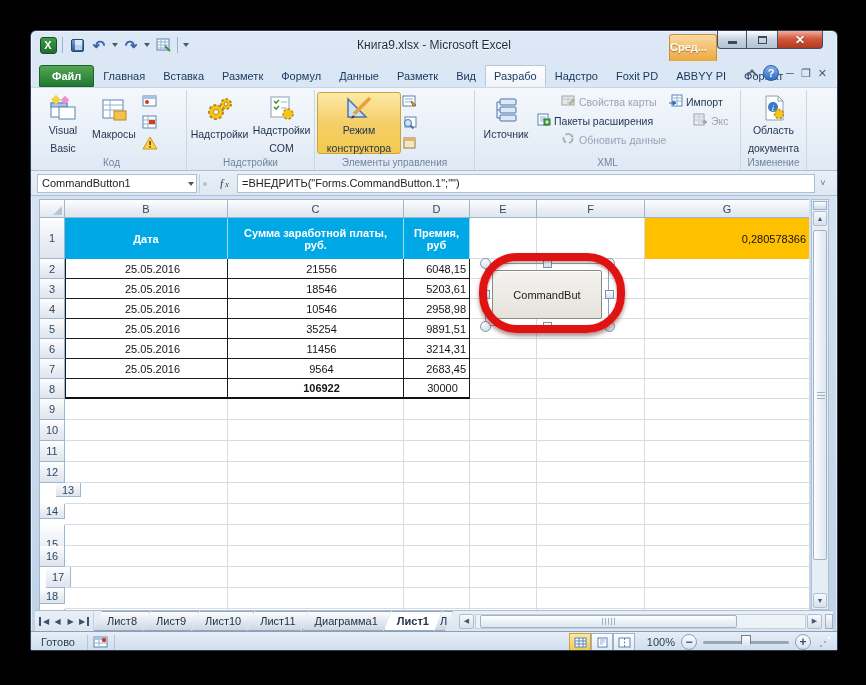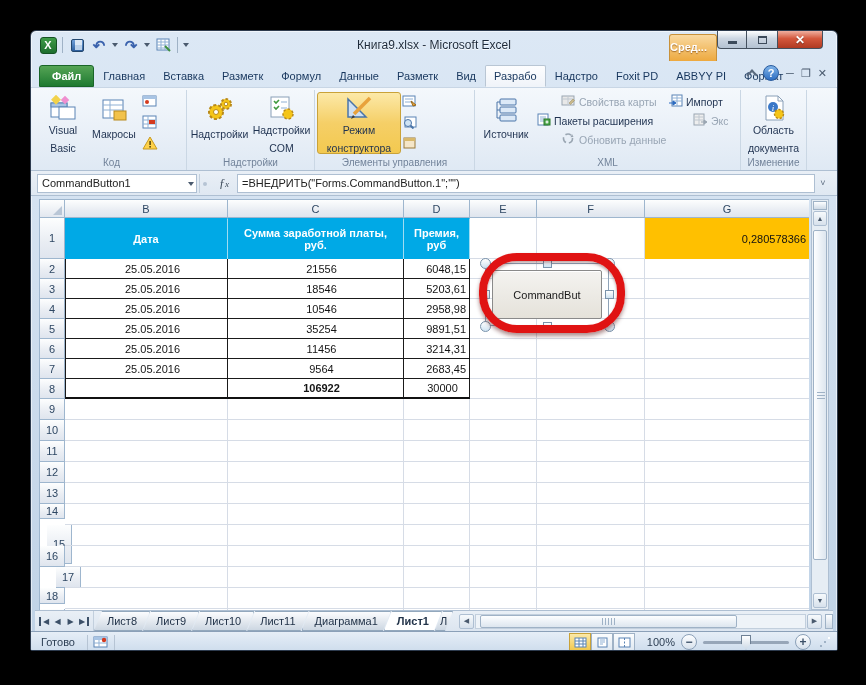--- a/index.html
+++ b/index.html
@@ -429,25 +429,25 @@
           <div class="hdr" style="left: 0px; top: 79px; width: 25px; height: 20px;">3</div>
           <div class="hdr" style="left: 0px; top: 99px; width: 25px; height: 20px;">4</div>
           <div class="hdr" style="left: 0px; top: 119px; width: 25px; height: 20px;">5</div>
           <div class="hdr" style="left: 0px; top: 139px; width: 25px; height: 20px;">6</div>
           <div class="hdr" style="left: 0px; top: 159px; width: 25px; height: 20px;">7</div>
           <div class="hdr" style="left: 0px; top: 179px; width: 25px; height: 20px;">8</div>
           <div class="hdr" style="left: 0px; top: 199px; width: 25px; height: 21px;">9</div>
           <div class="hdr" style="left: 0px; top: 220px; width: 25px; height: 21px;">10</div>
           <div class="hdr" style="left: 0px; top: 241px; width: 25px; height: 21px;">11</div>
           <div class="hdr" style="left: 0px; top: 262px; width: 25px; height: 21px;">12</div>
-          <div class="hdr" style="left: 0px; top: 283px; width: 25px; height: 21px;">13</div>
+          <div class="hdr" style="left: 16px; top: 283px; width: 25px; height: 14px;">13</div>
           <div class="hdr" style="left: 0px; top: 304px; width: 25px; height: 15px;">14</div>
-          <div class="hdr" style="left: 7px; top: 325px; width: 25px; height: 39px;">15</div>
+          <div class="hdr" style="left: 0px; top: 325px; width: 25px; height: 39px;">15</div>
           <div class="hdr" style="left: 0px; top: 346px; width: 25px; height: 21px;">16</div>
-          <div class="hdr" style="left: 16px; top: 367px; width: 25px; height: 21px;">17</div>
+          <div class="hdr" style="left: 6px; top: 367px; width: 25px; height: 21px;">17</div>
           <div class="hdr" style="left: 0px; top: 388px; width: 25px; height: 16px;">18</div>
           <div class="hdr" style="left: 0px; top: 409px; width: 25px; height: 21px;">19</div>
         </div>
     <div id="glines">
           <div class="gline" style="left: 187px; top: 18px; width: 1px; height: 393px;"></div>
           <div class="gline" style="left: 363px; top: 18px; width: 1px; height: 393px;"></div>
           <div class="gline" style="left: 429px; top: 18px; width: 1px; height: 393px;"></div>
           <div class="gline" style="left: 496px; top: 18px; width: 1px; height: 393px;"></div>
           <div class="gline" style="left: 604px; top: 18px; width: 1px; height: 393px;"></div>
           <div class="gline" style="left: 25px; top: 58px; height: 1px; width: 745px;"></div>

